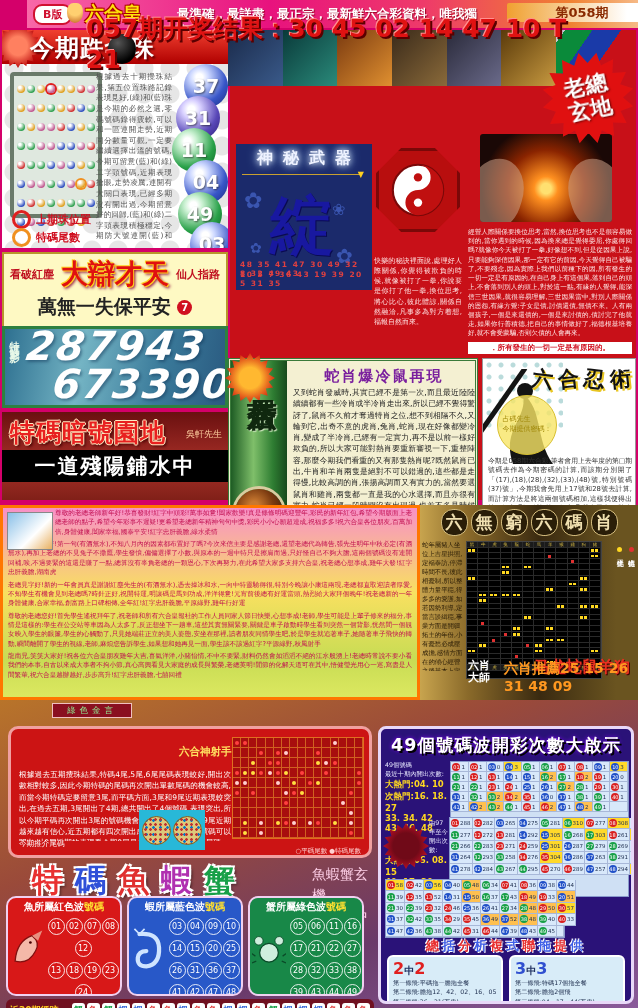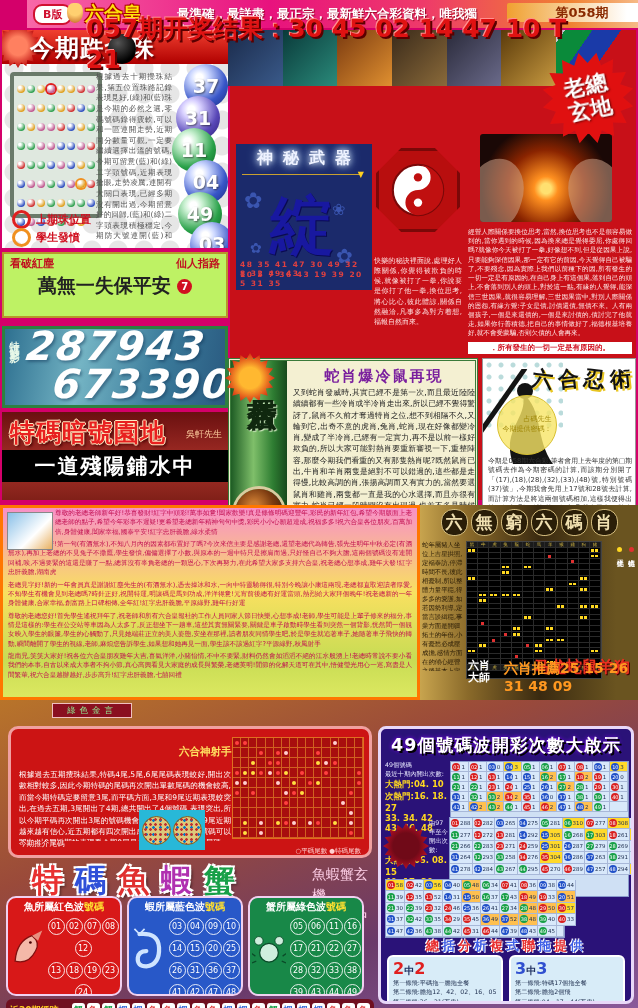--- a/index.html
+++ b/index.html
@@ -27,21 +27,21 @@
   #machine{position:absolute;left:8px;top:42px;width:80px;height:132px;background:#dfe8df;border:4px solid #6a7a6a;border-radius:4px;padding:3px 2px;}
   .mball{display:inline-block;width:8px;height:8px;border-radius:50%;margin:1px;}
   .mring-red{box-shadow:0 0 0 2px #e02020;}
   .mring-org{box-shadow:0 0 0 2px #f09020;}
   .legend-row{position:absolute;left:10px;display:flex;align-items:center;gap:5px;}
   .ring{width:13px;height:13px;border-radius:50%;border:3px solid;}
   .legend-row span{font-size:11px;font-weight:bold;color:#d01020;}
   #drop-body{position:absolute;left:94px;top:42px;width:76px;height:168px;font-size:7.6px;color:#555;line-height:1.4;text-align:justify;overflow:hidden;}
   #ball-stack{position:absolute;right:0px;top:34px;width:54px;height:184px;}
   .big-ball{position:absolute;width:44px;height:44px;border-radius:50%;color:#fff;font-size:19px;font-weight:bold;display:flex;align-items:center;justify-content:center;text-shadow:1px 1px 2px #0008;}
-  #sec-bless{top:222px;height:66px;background:#bef264;border:2px solid #b8962a;box-sizing:border-box;}
+  #sec-bless{top:222px;height:77px;background:#fef9c3;border:2px solid #b8962a;box-sizing:border-box;}
   .bless-row{display:flex;justify-content:space-between;align-items:center;padding:2px 6px 0;}
   .bless-side{font-size:11px;color:#c01020;font-weight:bold;}
   #bless-main{font-size:27px;font-weight:bold;color:#e01010;text-shadow:1px 1px 0 #ffd020,-1px -1px 0 #ffd020,2px 2px 3px #803;}
   #bless-line{text-align:center;font-size:19px;font-weight:bold;color:#222;margin-top:2px;}
   #bless-badge{display:inline-block;width:15px;height:15px;border-radius:50%;background:#d01020;color:#fff;font-size:10px;line-height:15px;text-align:center;vertical-align:middle;}
   #sec-shadow{top:296px;height:82px;background:linear-gradient(100deg,#2e7090,#74b4c4 35%,#3a7a9a 70%,#2a5a80);border:3px solid #2e8040;box-sizing:border-box;overflow:hidden;}
   #shadow-label{position:absolute;left:2px;top:4px;writing-mode:vertical-rl;font-size:10px;color:#e8f8e8;letter-spacing:4px;font-weight:bold;}
   .shadow-num{position:absolute;color:#fff;font-weight:bold;font-style:italic;font-size:40px;letter-spacing:2px;text-shadow:2px 2px 3px #1357;}
   #shadow-n1{left:22px;top:-6px;transform:skewX(-8deg);}
   #shadow-n2{left:48px;top:32px;transform:skewX(-6deg);}
@@ -80,21 +80,21 @@
   #tea-star{position:absolute;left:-6px;top:-8px;width:50px;height:50px;background:radial-gradient(circle,#ffb830 30%,#d02010 75%);}
   #teacup{position:absolute;left:4px;bottom:16px;width:48px;height:48px;border-radius:50%;background:radial-gradient(circle at 40% 35%,#c87830 10%,#7a3a10 45%,#30160a 90%);box-shadow:0 0 0 3px #d8cca0;}
   #tea-owner{position:absolute;left:6px;bottom:2px;font-size:8.5px;color:#fff;}
   #tea-title{position:absolute;left:64px;top:6px;width:178px;text-align:center;font-size:15px;font-weight:bold;color:#7a1f9e;letter-spacing:2px;}
   #tea-body{position:absolute;left:62px;top:26px;width:182px;height:138px;font-size:7.8px;color:#222;line-height:1.45;text-align:justify;overflow:hidden;}
   #tea-quote{position:absolute;left:66px;bottom:6px;width:172px;height:16px;background:#2e7d32;border-radius:8px;color:#fff;font-size:8.5px;text-align:center;line-height:16px;}
   
   #ninja{left:252px;top:272px;width:154px;height:198px;background:#fff;border:1px solid #999;box-sizing:border-box;overflow:hidden;}
   #ninja-dots{position:absolute;left:0;top:0;width:80px;height:70px;background-image:radial-gradient(circle,#9ccccc 2px,transparent 3px);background-size:12px 12px;opacity:.7;}
   .ninja-title{position:absolute;top:6px;font-size:21px;font-weight:900;color:#111;text-shadow:2px 2px 0 #e8c520;}
-  #stamp{position:absolute;left:14px;top:36px;width:58px;height:58px;border-radius:50%;background:#f7e565cc;border:1px solid #d8c030;display:flex;align-items:center;justify-content:center;text-align:right;font-size:7px;color:#a08808;line-height:1.4;}
+  #stamp{position:absolute;left:14px;top:36px;width:58px;height:58px;border-radius:50%;background:#f7e565cc;border:1px solid #d8c030;display:flex;align-items:center;justify-content:center;text-align:left;font-size:7px;color:#a08808;line-height:1.4;}
   #ninja-body{position:absolute;left:5px;top:98px;width:144px;font-size:6.8px;color:#333;line-height:1.38;text-align:justify;}
   
   #letter{left:0;top:505px;width:420px;height:195px;background:linear-gradient(180deg,#f890c8,#f8e060 45%,#c8dc54 80%,#dce860);border:3px solid #ff7700;box-sizing:border-box;box-shadow:4px 4px 0 #223;overflow:hidden;}
   #letter-icon{position:absolute;left:4px;top:4px;width:44px;height:36px;background:linear-gradient(135deg,#8ac0e8,#ffffff 60%,#e8b060);border:1px solid #888;}
   .letter-p{margin:1px 5px 3px 5px;font-size:6.6px;color:#c01050;line-height:1.42;text-align:justify;}
   .letter-p:first-of-type{margin-left:52px;}
   #green-pill{left:52px;top:703px;width:78px;height:13px;background:#8a1020;border:1px solid #f0c0c0;color:#90e890;font-size:8.5px;letter-spacing:4px;text-align:center;line-height:13px;z-index:4;}
   
   #zodiac{left:420px;top:505px;width:218px;height:195px;background:linear-gradient(90deg,#c8a44e,#8a6a2a 22%,#3a2a10 55%,#6a5420 90%);overflow:hidden;}
   #zod-title{position:absolute;left:0;top:4px;width:218px;display:flex;justify-content:center;gap:3px;}
@@ -187,35 +187,36 @@
         <div id="drop-ball"></div>
       </div>
       <div id="machine"><span class="mball" style="background: radial-gradient(circle at 35% 30%, rgb(255, 255, 255) 15%, rgb(224, 160, 32) 70%);"></span><span class="mball" style="background: radial-gradient(circle at 35% 30%, rgb(255, 255, 255) 15%, rgb(48, 160, 80) 70%);"></span><span class="mball" style="background: radial-gradient(circle at 35% 30%, rgb(255, 255, 255) 15%, rgb(224, 160, 32) 70%);"></span><span class="mball mring-red" style="background: radial-gradient(circle at 35% 30%, rgb(255, 255, 255) 15%, rgb(192, 88, 144) 70%);"></span><span class="mball" style="background: radial-gradient(circle at 35% 30%, rgb(255, 255, 255) 15%, rgb(224, 160, 32) 70%);"></span><span class="mball" style="background: radial-gradient(circle at 35% 30%, rgb(255, 255, 255) 15%, rgb(224, 160, 32) 70%);"></span><span class="mball" style="background: radial-gradient(circle at 35% 30%, rgb(255, 255, 255) 15%, rgb(208, 48, 48) 70%);"></span><span class="mball" style="background: radial-gradient(circle at 35% 30%, rgb(255, 255, 255) 15%, rgb(192, 88, 144) 70%);"></span><span class="mball" style="background: radial-gradient(circle at 35% 30%, rgb(255, 255, 255) 15%, rgb(224, 160, 32) 70%);"></span><span class="mball" style="background: radial-gradient(circle at 35% 30%, rgb(255, 255, 255) 15%, rgb(192, 88, 144) 70%);"></span><span class="mball" style="background: radial-gradient(circle at 35% 30%, rgb(255, 255, 255) 15%, rgb(224, 160, 32) 70%);"></span><span class="mball" style="background: radial-gradient(circle at 35% 30%, rgb(255, 255, 255) 15%, rgb(48, 160, 80) 70%);"></span><span class="mball" style="background: radial-gradient(circle at 35% 30%, rgb(255, 255, 255) 15%, rgb(224, 160, 32) 70%);"></span><span class="mball" style="background: radial-gradient(circle at 35% 30%, rgb(255, 255, 255) 15%, rgb(208, 48, 48) 70%);"></span><span class="mball" style="background: radial-gradient(circle at 35% 30%, rgb(255, 255, 255) 15%, rgb(48, 80, 192) 70%);"></span><span class="mball" style="background: radial-gradient(circle at 35% 30%, rgb(255, 255, 255) 15%, rgb(48, 160, 80) 70%);"></span><span class="mball" style="background: radial-gradient(circle at 35% 30%, rgb(255, 255, 255) 15%, rgb(48, 160, 80) 70%);"></span><span class="mball" style="background: radial-gradient(circle at 35% 30%, rgb(255, 255, 255) 15%, rgb(224, 160, 32) 70%);"></span><span class="mball" style="background: radial-gradient(circle at 35% 30%, rgb(255, 255, 255) 15%, rgb(192, 88, 144) 70%);"></span><span class="mball" style="background: radial-gradient(circle at 35% 30%, rgb(255, 255, 255) 15%, rgb(192, 88, 144) 70%);"></span><span class="mball" style="background: radial-gradient(circle at 35% 30%, rgb(255, 255, 255) 15%, rgb(208, 48, 48) 70%);"></span><span class="mball" style="background: radial-gradient(circle at 35% 30%, rgb(255, 255, 255) 15%, rgb(48, 80, 192) 70%);"></span><span class="mball" style="background: radial-gradient(circle at 35% 30%, rgb(255, 255, 255) 15%, rgb(224, 160, 32) 70%);"></span><span class="mball" style="background: radial-gradient(circle at 35% 30%, rgb(255, 255, 255) 15%, rgb(48, 160, 80) 70%);"></span><span class="mball" style="background: radial-gradient(circle at 35% 30%, rgb(255, 255, 255) 15%, rgb(48, 160, 80) 70%);"></span><span class="mball" style="background: radial-gradient(circle at 35% 30%, rgb(255, 255, 255) 15%, rgb(48, 160, 80) 70%);"></span><span class="mball" style="background: radial-gradient(circle at 35% 30%, rgb(255, 255, 255) 15%, rgb(192, 88, 144) 70%);"></span><span class="mball" style="background: radial-gradient(circle at 35% 30%, rgb(255, 255, 255) 15%, rgb(192, 88, 144) 70%);"></span><span class="mball" style="background: radial-gradient(circle at 35% 30%, rgb(255, 255, 255) 15%, rgb(48, 80, 192) 70%);"></span><span class="mball" style="background: radial-gradient(circle at 35% 30%, rgb(255, 255, 255) 15%, rgb(48, 80, 192) 70%);"></span><span class="mball" style="background: radial-gradient(circle at 35% 30%, rgb(255, 255, 255) 15%, rgb(192, 88, 144) 70%);"></span><span class="mball" style="background: radial-gradient(circle at 35% 30%, rgb(255, 255, 255) 15%, rgb(208, 48, 48) 70%);"></span><span class="mball" style="background: radial-gradient(circle at 35% 30%, rgb(255, 255, 255) 15%, rgb(208, 48, 48) 70%);"></span><span class="mball" style="background: radial-gradient(circle at 35% 30%, rgb(255, 255, 255) 15%, rgb(48, 160, 80) 70%);"></span><span class="mball" style="background: radial-gradient(circle at 35% 30%, rgb(255, 255, 255) 15%, rgb(48, 160, 80) 70%);"></span><span class="mball" style="background: radial-gradient(circle at 35% 30%, rgb(255, 255, 255) 15%, rgb(48, 80, 192) 70%);"></span><span class="mball" style="background: radial-gradient(circle at 35% 30%, rgb(255, 255, 255) 15%, rgb(192, 88, 144) 70%);"></span><span class="mball" style="background: radial-gradient(circle at 35% 30%, rgb(255, 255, 255) 15%, rgb(48, 80, 192) 70%);"></span><span class="mball" style="background: radial-gradient(circle at 35% 30%, rgb(255, 255, 255) 15%, rgb(224, 160, 32) 70%);"></span><span class="mball" style="background: radial-gradient(circle at 35% 30%, rgb(255, 255, 255) 15%, rgb(48, 160, 80) 70%);"></span><span class="mball" style="background: radial-gradient(circle at 35% 30%, rgb(255, 255, 255) 15%, rgb(48, 80, 192) 70%);"></span><span class="mball" style="background: radial-gradient(circle at 35% 30%, rgb(255, 255, 255) 15%, rgb(192, 88, 144) 70%);"></span><span class="mball" style="background: radial-gradient(circle at 35% 30%, rgb(255, 255, 255) 15%, rgb(192, 88, 144) 70%);"></span><span class="mball" style="background: radial-gradient(circle at 35% 30%, rgb(255, 255, 255) 15%, rgb(48, 160, 80) 70%);"></span><span class="mball" style="background: radial-gradient(circle at 35% 30%, rgb(255, 255, 255) 15%, rgb(48, 80, 192) 70%);"></span><span class="mball" style="background: radial-gradient(circle at 35% 30%, rgb(255, 255, 255) 15%, rgb(192, 88, 144) 70%);"></span><span class="mball mring-org" style="background: radial-gradient(circle at 35% 30%, rgb(255, 255, 255) 15%, rgb(224, 160, 32) 70%);"></span><span class="mball" style="background: radial-gradient(circle at 35% 30%, rgb(255, 255, 255) 15%, rgb(208, 48, 48) 70%);"></span><span class="mball" style="background: radial-gradient(circle at 35% 30%, rgb(255, 255, 255) 15%, rgb(48, 80, 192) 70%);"></span><span class="mball" style="background: radial-gradient(circle at 35% 30%, rgb(255, 255, 255) 15%, rgb(208, 48, 48) 70%);"></span><span class="mball" style="background: radial-gradient(circle at 35% 30%, rgb(255, 255, 255) 15%, rgb(224, 160, 32) 70%);"></span><span class="mball" style="background: radial-gradient(circle at 35% 30%, rgb(255, 255, 255) 15%, rgb(48, 160, 80) 70%);"></span><span class="mball" style="background: radial-gradient(circle at 35% 30%, rgb(255, 255, 255) 15%, rgb(224, 160, 32) 70%);"></span><span class="mball" style="background: radial-gradient(circle at 35% 30%, rgb(255, 255, 255) 15%, rgb(48, 160, 80) 70%);"></span><span class="mball" style="background: radial-gradient(circle at 35% 30%, rgb(255, 255, 255) 15%, rgb(48, 160, 80) 70%);"></span><span class="mball" style="background: radial-gradient(circle at 35% 30%, rgb(255, 255, 255) 15%, rgb(48, 80, 192) 70%);"></span><span class="mball" style="background: radial-gradient(circle at 35% 30%, rgb(255, 255, 255) 15%, rgb(48, 80, 192) 70%);"></span><span class="mball" style="background: radial-gradient(circle at 35% 30%, rgb(255, 255, 255) 15%, rgb(192, 88, 144) 70%);"></span><span class="mball" style="background: radial-gradient(circle at 35% 30%, rgb(255, 255, 255) 15%, rgb(48, 80, 192) 70%);"></span><span class="mball" style="background: radial-gradient(circle at 35% 30%, rgb(255, 255, 255) 15%, rgb(208, 48, 48) 70%);"></span><span class="mball" style="background: radial-gradient(circle at 35% 30%, rgb(255, 255, 255) 15%, rgb(48, 160, 80) 70%);"></span><span class="mball" style="background: radial-gradient(circle at 35% 30%, rgb(255, 255, 255) 15%, rgb(208, 48, 48) 70%);"></span><span class="mball" style="background: radial-gradient(circle at 35% 30%, rgb(255, 255, 255) 15%, rgb(224, 160, 32) 70%);"></span></div>
       <div id="drop-body">根據過去十期攪珠結果,第五位置珠路記錄表現見好,(綠)和(藍)珠是今期的必然之選,零碼號碼錄得疲軟,可以和一區連開走勢,近期同分數量可觀,一定要繼續選擇出溫的號碼,今期可留意(藍)和(綠)二字頭號碼,近期表現搶眼,走勢凌厲,連開有大關口表現,已經多期沒有開出過,今期留意好的回歸,(藍)和(綠)二字頭表現積極穩定,今期防大號連開(藍)和(一)號,字頭防冷,留意今期防再現的號碼,總結留意(藍)和(綠)號.</div>
       <div class="legend-row" style="top:180px;">
         <div class="ring" style="border-color:#e02020;"></div>
         <span>上期珠位置</span>
       </div>
       <div class="legend-row" style="top:198px;">
         <div class="ring" style="border-color:#f09020;"></div>
-        <span>學生發憤</span>
+        <span>特碼尾數</span>
       </div>
       <div id="ball-stack">
           <div class="big-ball" style="background: radial-gradient(circle at 35% 30%, rgb(255, 255, 255) 8%, rgb(205, 216, 255) 22%, rgb(56, 86, 200) 62%, rgb(24, 40, 122) 100%); left: 10px; top: 0px;">37</div>
           <div class="big-ball" style="background: radial-gradient(circle at 35% 30%, rgb(255, 255, 255) 8%, rgb(216, 208, 255) 22%, rgb(89, 72, 184) 62%, rgb(40, 24, 112) 100%); left: 2px; top: 32px;">31</div>
           <div class="big-ball" style="background: radial-gradient(circle at 35% 30%, rgb(255, 255, 255) 8%, rgb(200, 240, 208) 22%, rgb(40, 160, 72) 62%, rgb(10, 90, 32) 100%); left: -2px; top: 64px;">11</div>
           <div class="big-ball" style="background: radial-gradient(circle at 35% 30%, rgb(255, 255, 255) 8%, rgb(205, 216, 255) 22%, rgb(56, 86, 200) 62%, rgb(24, 40, 122) 100%); left: 10px; top: 96px;">04</div>
           <div class="big-ball" style="background: radial-gradient(circle at 35% 30%, rgb(255, 255, 255) 8%, rgb(200, 240, 208) 22%, rgb(40, 160, 72) 62%, rgb(10, 90, 32) 100%); left: 4px; top: 128px;">49</div>
           <div class="big-ball" style="background: radial-gradient(circle at 35% 30%, rgb(255, 255, 255) 8%, rgb(205, 216, 255) 22%, rgb(56, 86, 200) 62%, rgb(24, 40, 122) 100%); left: 16px; top: 158px;">03</div>
         </div>
     </div>
 
     <div id="sec-bless" class="lsec">
       <div class="bless-row">
         <span class="bless-side">看破紅塵</span>
+        <span id="bless-main">大辯才天</span>
         <span class="bless-side">仙人指路</span>
       </div>
       <div id="bless-line">
         <span>萬無一失保平安</span>
         <span id="bless-badge">7</span>
       </div>
     </div>
 
     <div id="sec-shadow" class="lsec">
       <div id="shadow-label">特碼魅影</div>

